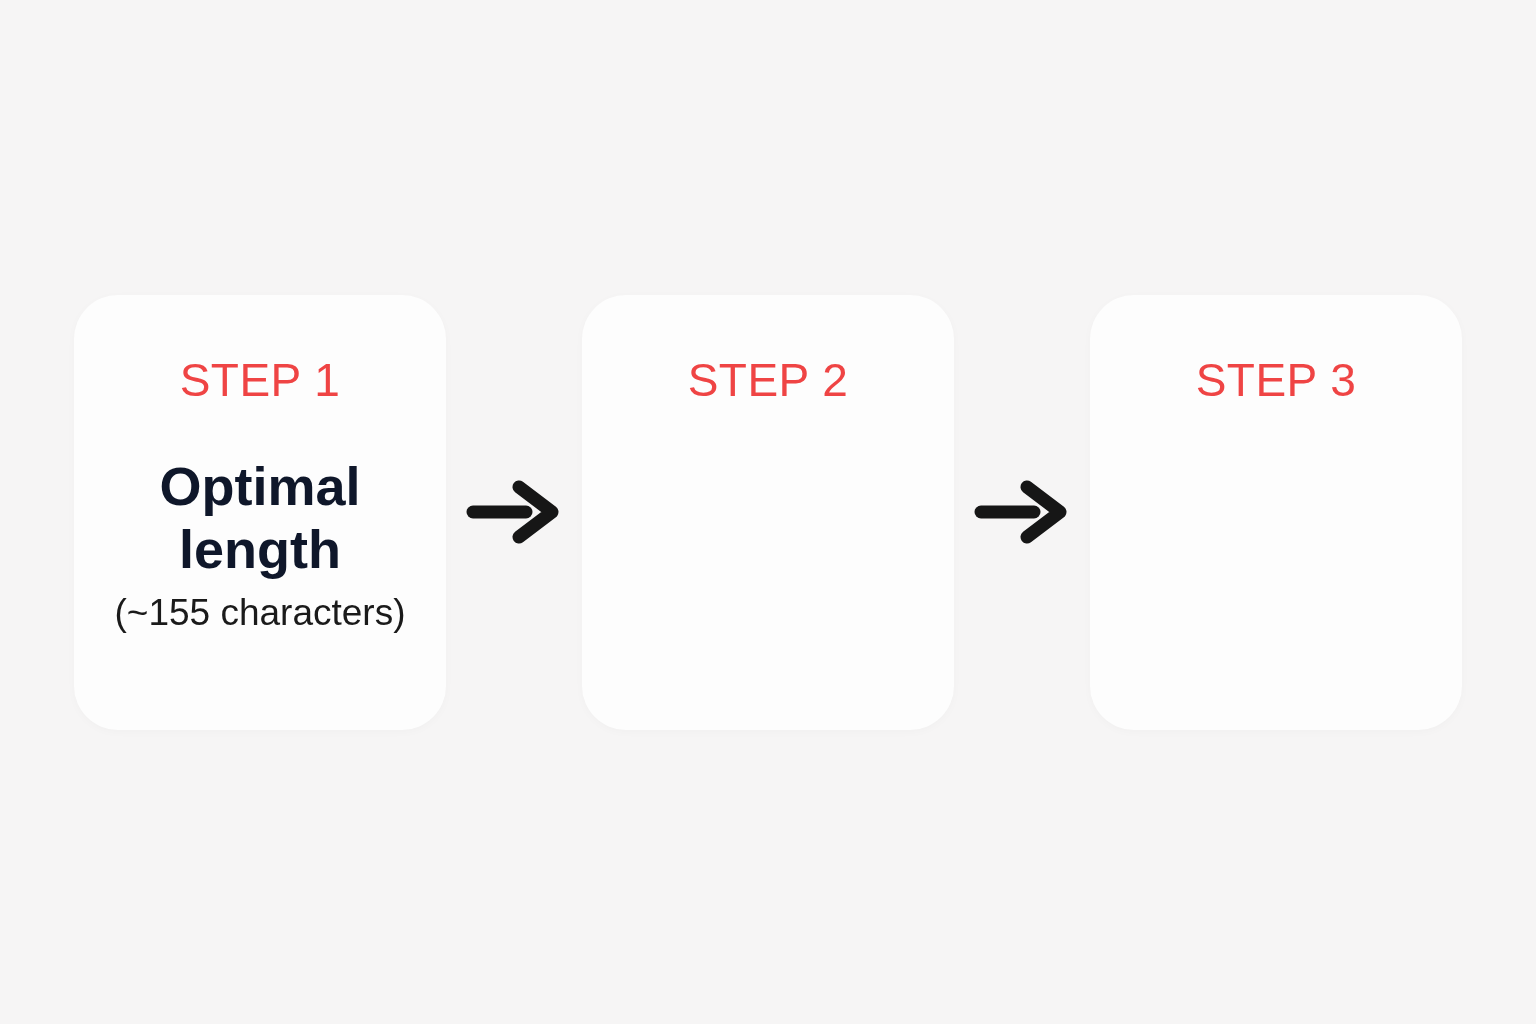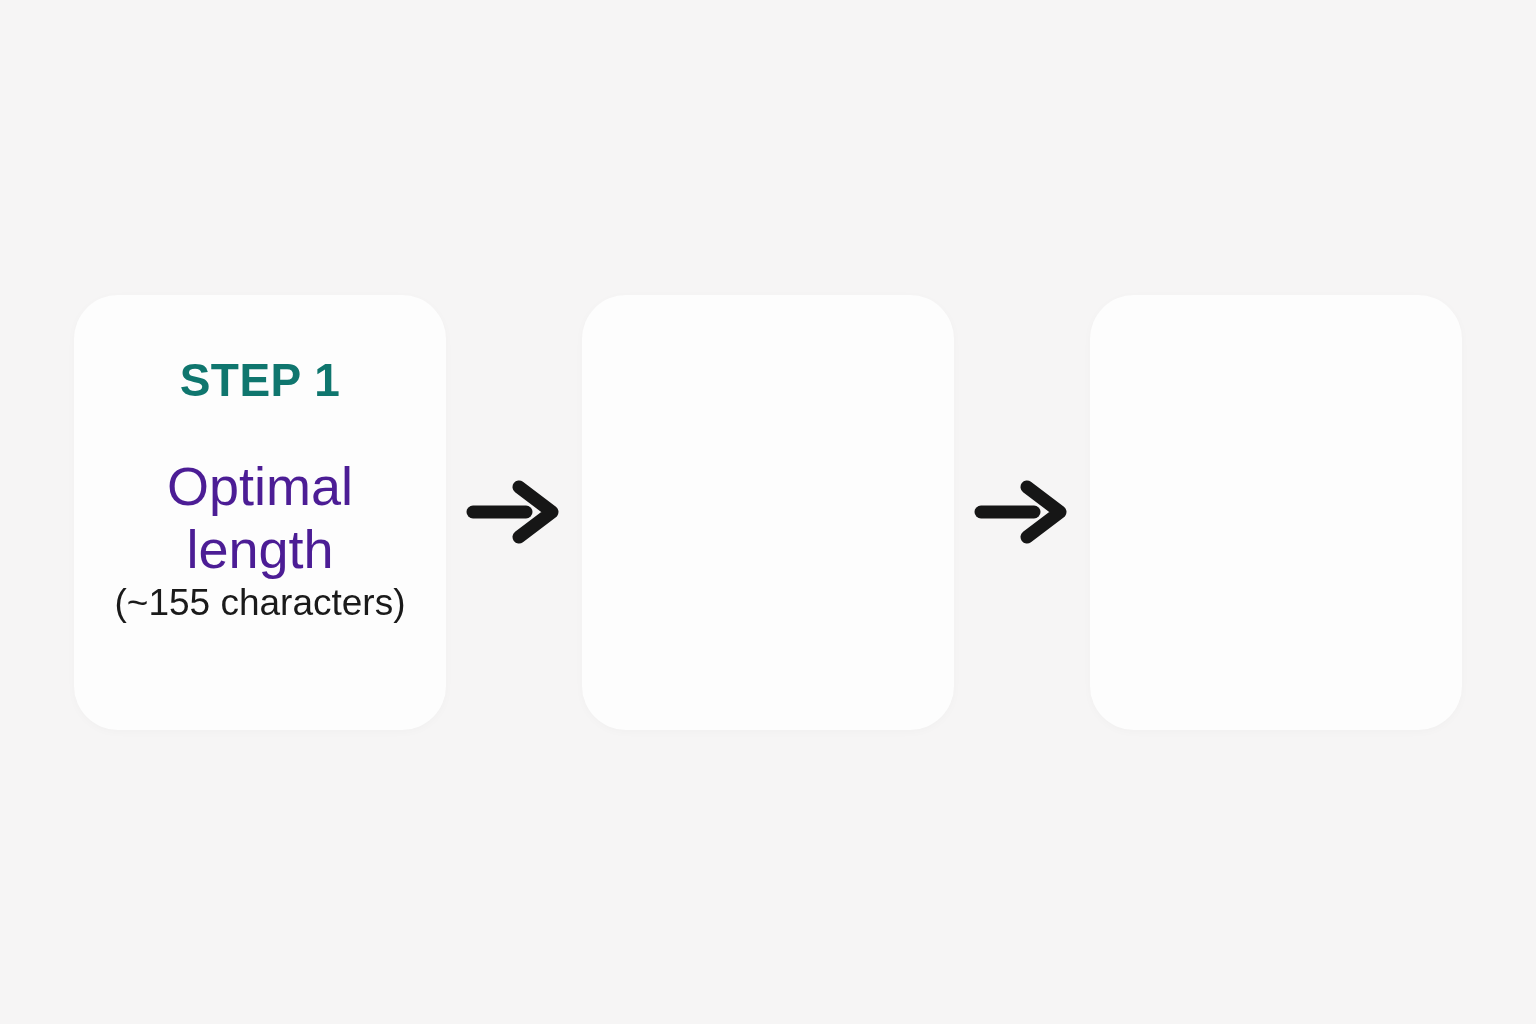--- a/index.html
+++ b/index.html
@@ -28,34 +28,35 @@
     background: #fdfdfd;
     border-radius: 44px;
     box-shadow: 0 2px 10px rgba(0,0,0,0.025);
     box-sizing: border-box;
     padding-top: 62px;
     text-align: center;
     flex: 0 0 auto;
   }
   .step-label {
     font-size: 46px;
-    font-weight: 700;
+    font-weight: 400;
     letter-spacing: 0.5px;
-    color: #0f766e;
+    color: #ef4444;
     line-height: 1;
   }
   .step-title {
     margin-top: 52px;
     font-size: 54px;
-    font-weight: 400;
-    color: #4c1d95;
+    font-weight: 700;
+    color: #0f172a;
     line-height: 1.17;
     white-space: pre-line;
   }
   .step-note {
+    margin-top: 10px;
     font-size: 37px;
     font-weight: 400;
     color: #1a1a1a;
     line-height: 1.2;
   }
   .arrow-wrap {
     width: 136px;
     display: flex;
     align-items: center;
     justify-content: center;
@@ -79,26 +80,28 @@
     </div>
 
     <div class="arrow-wrap">
       <svg width="96" height="66" viewBox="0 0 96 66" fill="none" xmlns="http://www.w3.org/2000/svg">
         <path d="M7 33 H60" stroke="#161616" stroke-width="13" stroke-linecap="round"></path>
         <path d="M53 8 L86 33 L53 58" stroke="#161616" stroke-width="13" stroke-linecap="round" stroke-linejoin="round"></path>
       </svg>
     </div>
 
     <div class="step-card">
+      <div class="step-label">STEP 2</div>
     </div>
 
     <div class="arrow-wrap">
       <svg width="96" height="66" viewBox="0 0 96 66" fill="none" xmlns="http://www.w3.org/2000/svg">
         <path d="M7 33 H60" stroke="#161616" stroke-width="13" stroke-linecap="round"></path>
         <path d="M53 8 L86 33 L53 58" stroke="#161616" stroke-width="13" stroke-linecap="round" stroke-linejoin="round"></path>
       </svg>
     </div>
 
     <div class="step-card">
+      <div class="step-label">STEP 3</div>
     </div>
 
   </div>
 </div>
 
 </body></html>

